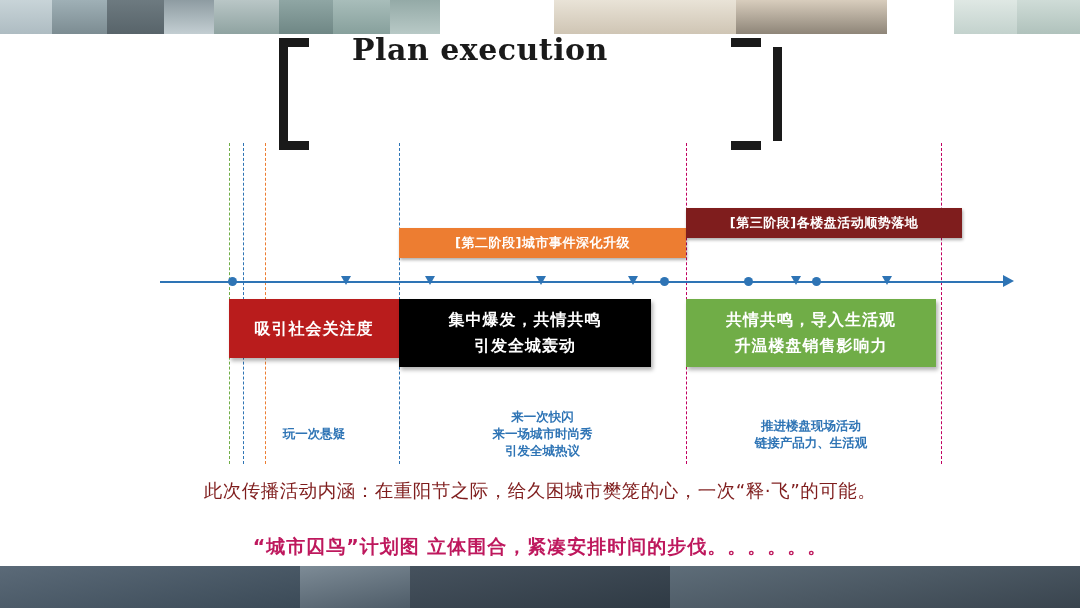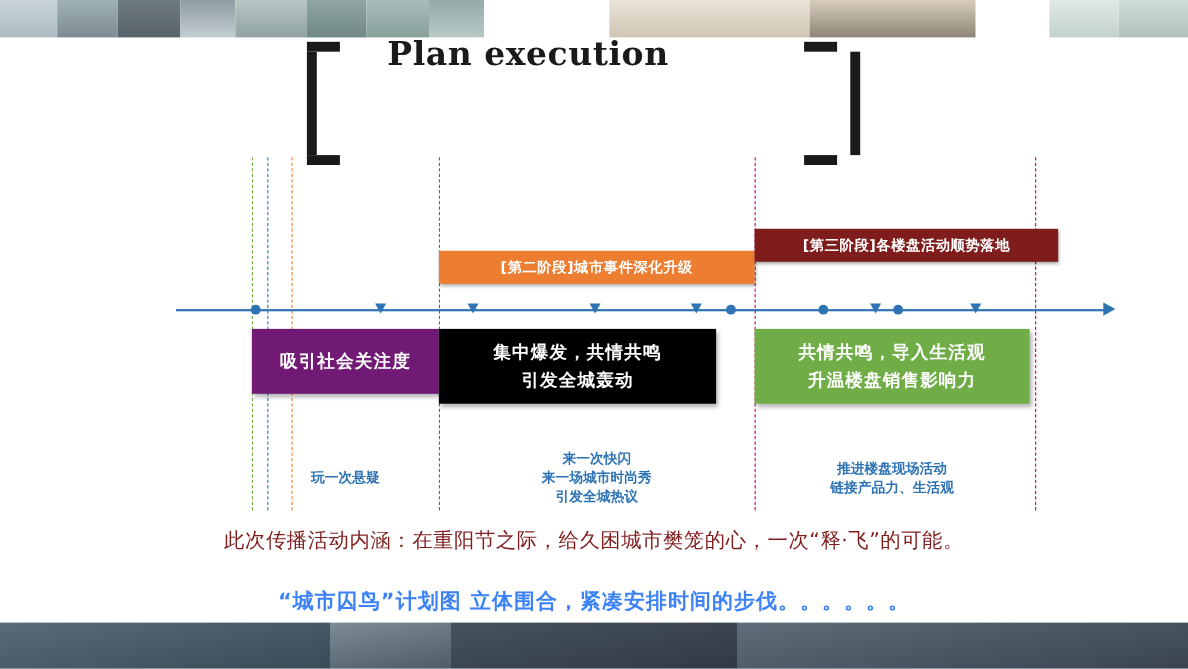--- a/index.html
+++ b/index.html
@@ -69,21 +69,21 @@
     position:absolute;text-align:center;color:#2e74b5;font-weight:bold;font-size:12.5px;line-height:17px;
   }
 
   
   .cap1{
     position:absolute;left:0;top:478px;width:1080px;text-align:center;
     font-size:18.5px;color:#7f1d1d;letter-spacing:.5px;
   }
   .cap2{
     position:absolute;left:0;top:534px;width:1080px;text-align:center;
-    font-size:19px;font-weight:bold;color:#3b82f6;letter-spacing:1px;
+    font-size:19px;font-weight:bold;color:#be185d;letter-spacing:1px;
   }
 </style>
 </head>
 <body>
 
 <div class="slide">
 
   <div class="topstrip">
     <div style="width:54px;background:linear-gradient(180deg,#c8d4d8,#aebcc2);"></div>
     <div style="width:58px;background:linear-gradient(180deg,#9fb0b6,#7c8c92);"></div>
@@ -145,21 +145,21 @@
     <div class="dot" style="left:744px;"></div>
     <div class="dot" style="left:812px;"></div>
 
     <div class="bar-top" style="left:399px;top:208px;width:287px;background:#ed7d31;margin-top:20px;">
       <span>[第二阶段]城市事件深化升级</span>
     </div>
     <div class="bar-top" style="left:686px;top:208px;width:276px;background:#7f1d1d;">
       <span>[第三阶段]各楼盘活动顺势落地</span>
     </div>
 
-    <div class="bar-bot" style="left:229px;top:299px;width:170px;height:59px;background:#701a75;">
+    <div class="bar-bot" style="left:229px;top:299px;width:170px;height:59px;background:#b91c1c;">
       <div>吸引社会关注度</div>
     </div>
     <div class="bar-bot" style="left:399px;top:299px;width:252px;height:68px;background:#000000;">
       <div>集中爆发，共情共鸣</div>
       <div>引发全城轰动</div>
     </div>
     <div class="bar-bot" style="left:686px;top:299px;width:250px;height:68px;background:#70ad47;">
       <div>共情共鸣，导入生活观</div>
       <div>升温楼盘销售影响力</div>
     </div>

